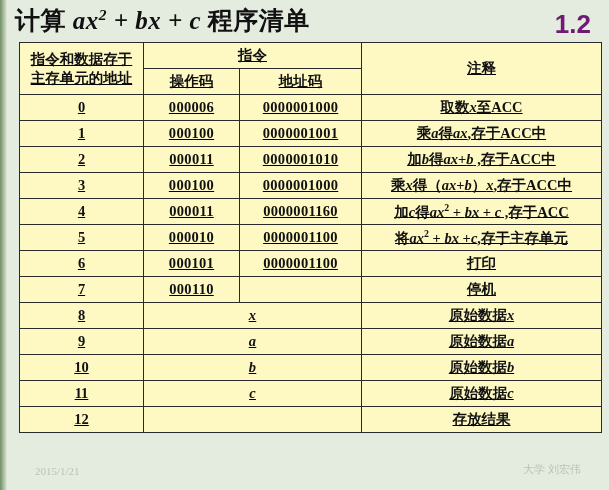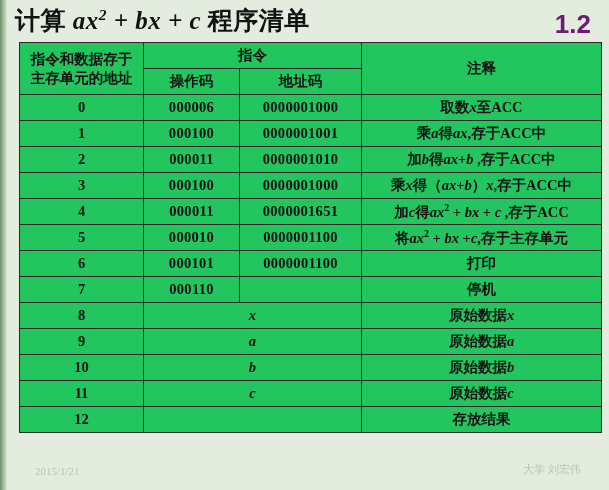--- a/index.html
+++ b/index.html
@@ -52,21 +52,22 @@
     font-family: "Liberation Sans", sans-serif;
     color: #701a75;
   }
   table.prog {
     position: absolute;
     left: 12px;
     top: 42px;
     width: 582px;
     border-collapse: collapse;
     table-layout: fixed;
-    background: #22c55e;
+    background: #fef9c3;
+    text-decoration: underline;
   }
   table.prog td, table.prog th {
     border: 1px solid #2a2a2a;
     font-size: 14.5px;
     color: #111;
     padding: 0;
     height: 25px;
     font-weight: bold;
   }
   .col-addr { width: 124px; }
@@ -164,21 +165,21 @@
         </tr>
         <tr>
           <td class="c">3</td>
           <td class="c mono-bits">000100</td>
           <td class="c mono-bits">0000001000</td>
           <td class="l">乘<i>x</i>得（<i>ax</i>+<i>b</i>）<i>x</i>,存于ACC中</td>
         </tr>
         <tr>
           <td class="c">4</td>
           <td class="c mono-bits">000011</td>
-          <td class="c mono-bits">0000001651</td>
+          <td class="c mono-bits">0000001160</td>
           <td class="l">加<i>c</i>得<i>ax</i><sup>2</sup> + <i>bx</i> + <i>c</i> ,存于ACC</td>
         </tr>
         <tr>
           <td class="c">5</td>
           <td class="c mono-bits">000010</td>
           <td class="c mono-bits">0000001100</td>
           <td class="l">将<i>ax</i><sup>2</sup> + <i>bx</i> +<i>c</i>,存于主存单元</td>
         </tr>
         <tr>
           <td class="c">6</td>

